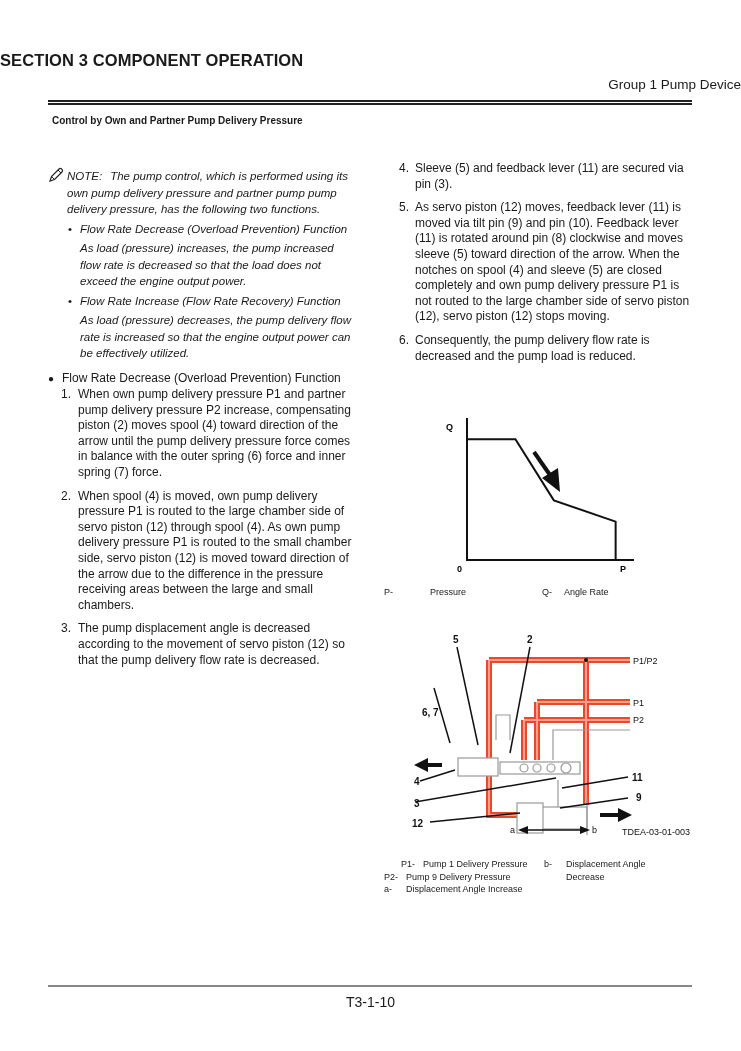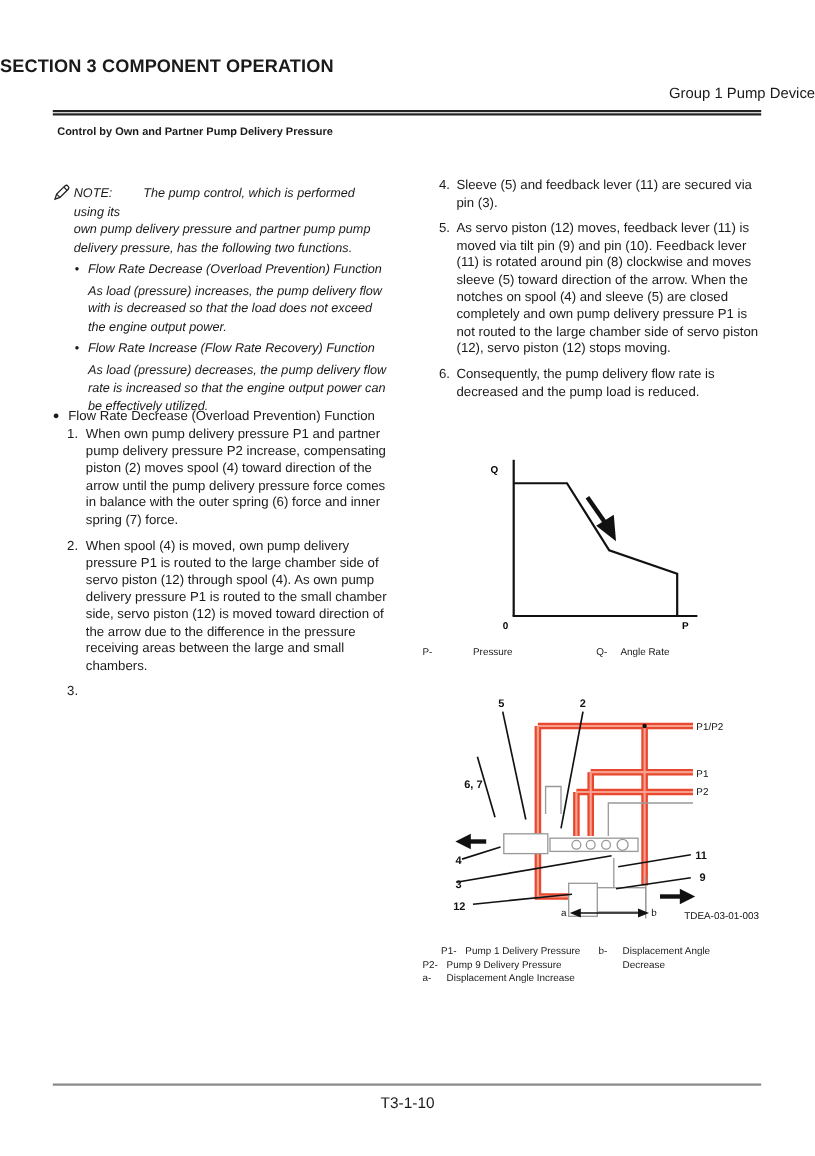--- a/index.html
+++ b/index.html
@@ -6,21 +6,21 @@
   body { width: 741px; height: 1051px; position: relative; overflow: hidden;
          font-family: "Liberation Sans", sans-serif; color: #1a1a1a; }
   .abs { position: absolute; }
   .sec-title { left: 0; width: 741px; top: 51px; text-align: left; font-weight: bold; font-size: 16.5px; letter-spacing: 0.1px; }
   .grp-title { left: 0; width: 741px; top: 77px; text-align: right; font-weight: normal; font-size: 13.5px; }
   .rule-double { left: 48px; width: 644px; top: 100px; height: 5px; border-top: 2px solid #222; border-bottom: 2px solid #222; box-sizing: border-box; }
   .heading { left: 52px; top: 113px; width: 280px; font-weight: bold; font-size: 10px; line-height: 15px; }
   .note { left: 48px; top: 168px; width: 305px; font-size: 11.5px; line-height: 16.5px; font-style: italic; }
   .note .pencil { position: absolute; left: 0; top: -1px; width: 16px; height: 16px; }
   .note .body { margin-left: 19px; }
-  .note .lbl { margin-right: 28px; font-style: italic; }
+  .note .lbl { margin-right: 8px; font-style: italic; }
   .note .first { padding-left: 0; }
   .note .rest { padding-left: 20px; }
   .note .bul { position: relative; margin-top: 3px; padding-left: 32px; }
   .note .bul .dot { position: absolute; left: 20px; top: 0; font-style: normal; }
   .note .bul .desc { margin-top: 3px; }
   .col-text { font-size: 12px; line-height: 15.6px; }
   .main-bullet { left: 48px; top: 371px; width: 310px; }
   .main-bullet .b { position: absolute; left: 0; top: 0; font-size: 10px; }
   .main-bullet .t { margin-left: 14px; }
   .ol { margin: 0; padding: 0; list-style: none; }
@@ -54,39 +54,39 @@
     <path d="M2 14 L3.5 9.5 L11 2 Q12.5 0.8 13.8 2.2 Q15.2 3.5 14 5 L6.5 12.5 Z" fill="none" stroke="#222" stroke-width="1.2"></path>
     <path d="M3.5 9.5 L6.5 12.5 M10 3 L13 6" stroke="#222" stroke-width="1"></path>
   </svg>
   <div class="body">
     <div class="first"><span class="lbl">NOTE:</span><span>The pump control, which is performed using its</span></div>
     <div class="rest" style="margin-left:-19px; padding-left:19px;">own pump delivery pressure and partner pump pump delivery pressure, has the following two functions.</div>
   </div>
   <div class="bul">
     <span class="dot">•</span>
     <div>Flow Rate Decrease (Overload Prevention) Function</div>
-    <div class="desc">As load (pressure) increases, the pump delivery flow with is decreased so that the load does not exceed the engine output power.</div>
+    <div class="desc">As load (pressure) increases, the pump increased flow rate is decreased so that the load does not exceed the engine output power.</div>
   </div>
   <div class="bul">
     <span class="dot">•</span>
     <div>Flow Rate Increase (Flow Rate Recovery) Function</div>
     <div class="desc">As load (pressure) decreases, the pump delivery flow rate is increased so that the engine output power can be effectively utilized.</div>
   </div>
 </div>
 
 <div class="abs main-bullet col-text">
   <span class="b">●</span>
   <div class="t">Flow Rate Decrease (Overload Prevention) Function</div>
 </div>
 
 <div class="abs left-list col-text">
   <ol class="ol">
     <li><span class="num">1.</span><span>When own pump delivery pressure P1 and partner pump delivery pressure P2 increase, compensating piston (2) moves spool (4) toward direction of the arrow until the pump delivery pressure force comes in balance with the outer spring (6) force and inner spring (7) force.</span></li>
     <li><span class="num">2.</span><span>When spool (4) is moved, own pump delivery pressure P1 is routed to the large chamber side of servo piston (12) through spool (4). As own pump delivery pressure P1 is routed to the small chamber side, servo piston (12) is moved toward direction of the arrow due to the difference in the pressure receiving areas between the large and small chambers.</span></li>
-    <li><span class="num">3.</span></li>
+    <li><span class="num">3.</span><span>The pump displacement angle is decreased according to the movement of servo piston (12) so that the pump delivery flow rate is decreased.</span></li>
   </ol>
 </div>
 
 <div class="abs right-list col-text">
   <ol class="ol">
     <li><span class="num">4.</span><span>Sleeve (5) and feedback lever (11) are secured via pin (3).</span></li>
     <li><span class="num">5.</span><span>As servo piston (12) moves, feedback lever (11) is moved via tilt pin (9) and pin (10). Feedback lever (11) is rotated around pin (8) clockwise and moves sleeve (5) toward direction of the arrow. When the notches on spool (4) and sleeve (5) are closed completely and own pump delivery pressure P1 is not routed to the large chamber side of servo piston (12), servo piston (12) stops moving.</span></li>
     <li><span class="num">6.</span><span>Consequently, the pump delivery flow rate is decreased and the pump load is reduced.</span></li>
   </ol>
 </div>

